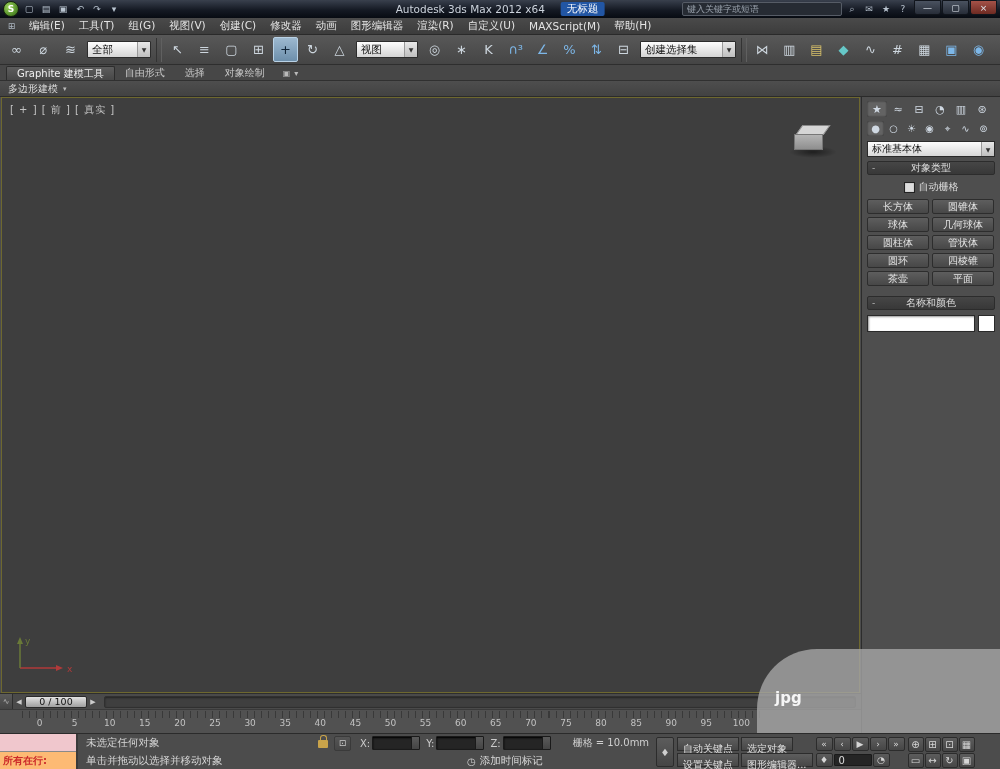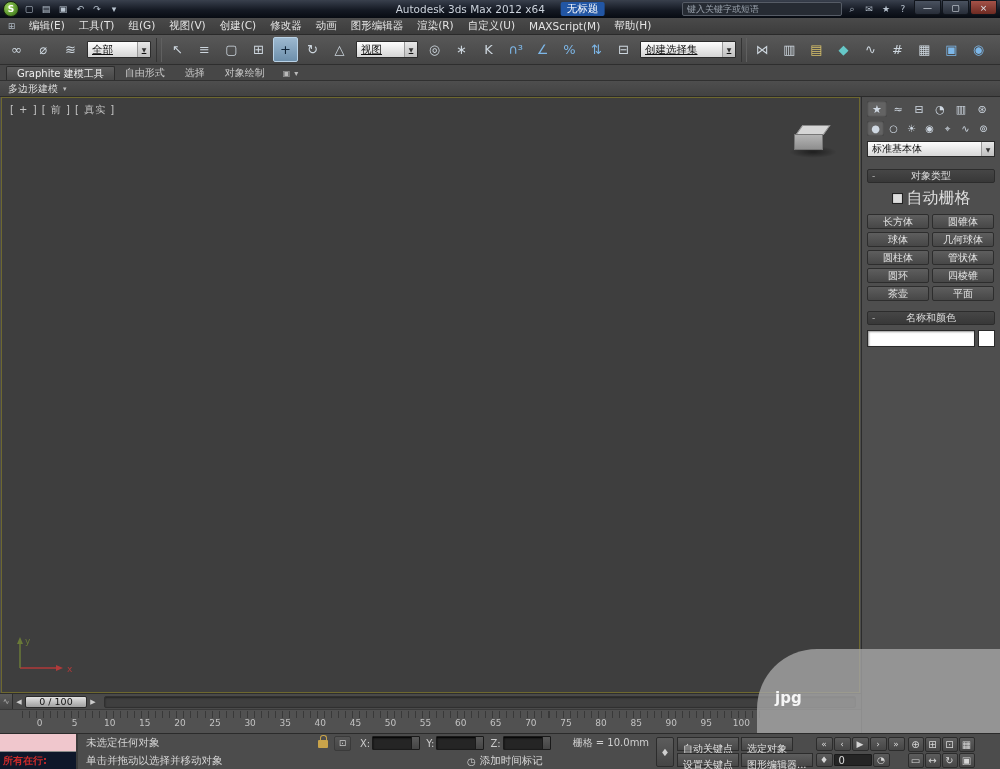--- a/index.html
+++ b/index.html
@@ -41,21 +41,21 @@
     display:flex;align-items:center;padding:0 3px;}
   .tbgroup{display:flex;align-items:center;}
   .tico{width:23px;height:23px;margin:0 1px;display:flex;align-items:center;justify-content:center;
     font-size:13px;color:#cdd6de;border:1px solid transparent;border-radius:2px;}
   .tico.active{background:linear-gradient(#9db9d0,#6d8fab);border-color:#b9d2e6;color:#102437;}
   .tico.c-blue{color:#7db7e8;}
   .tico.c-teal{color:#66c8c8;}
   .tico.c-yellow{color:#d8c06a;}
   .tbsep{width:4px;height:24px;margin:0 2px;border-left:1px solid #333;border-right:1px solid #606060;}
   .dd{height:17px;background:linear-gradient(#fdfdfd,#d5d5d5);border:1px solid #2c2c2c;border-radius:1px;
-    display:flex;align-items:center;margin:0 3px;color:#111;font-size:10.5px;box-sizing:border-box;text-decoration:underline;}
+    display:flex;align-items:center;margin:0 3px;color:#111;font-size:10.5px;box-sizing:border-box;}
   .dd>span:first-child{padding:0 4px;flex:1;white-space:nowrap;overflow:hidden;}
   .dda{width:13px;height:100%;background:linear-gradient(#e8e8e8,#bfbfbf);border-left:1px solid #9a9a9a;
     display:flex;align-items:center;justify-content:center;font-size:6px;color:#333;box-sizing:border-box;}
   .dd.w1{width:64px;}.dd.w2{width:62px;}.dd.w3{width:96px;}
 
   
   .ribbontabs{position:absolute;left:0;top:65px;width:100%;height:16px;box-sizing:border-box;
     background:#474747;border-bottom:1px solid #303030;display:flex;align-items:flex-end;padding-left:6px;}
   .rtab{font-size:10px;color:#c9c9c9;padding:1px 10px;height:14px;display:flex;align-items:center;
     box-sizing:border-box;white-space:nowrap;}
@@ -106,43 +106,43 @@
     background:#4e4e4e;border-left:1px solid #2c2c2c;padding:4px 5px;}
   .ptabs{display:flex;gap:1px;margin-bottom:4px;}
   .ptab{width:20px;height:16px;display:flex;align-items:center;justify-content:center;
     font-size:11px;color:#cfd8e2;border-radius:2px;}
   .ptab.active{background:#636363;box-shadow:inset 0 0 2px #222;}
   .pcats{display:flex;gap:1px;margin-bottom:5px;}
   .pcat{width:17px;height:15px;display:flex;align-items:center;justify-content:center;
     font-size:10px;color:#cfd8e2;border-radius:2px;}
   .pcat.active{background:#636363;box-shadow:inset 0 0 2px #222;}
   .pdd{height:16px;background:linear-gradient(#fdfdfd,#d8d8d8);border:1px solid #2a2a2a;
-    display:flex;align-items:flex-end;font-size:10px;color:#111;margin-bottom:12px;box-sizing:border-box;}
+    display:flex;align-items:flex-end;font-size:10px;color:#111;margin-bottom:4px;box-sizing:border-box;}
   .pdd>span:first-child{flex:1;padding:0 4px;white-space:nowrap;}
   .rollout{height:14px;background:linear-gradient(#464646,#383838);border:1px solid #2c2c2c;border-radius:2px;
     display:flex;align-items:center;justify-content:center;position:relative;font-size:10px;color:#ddd;
     margin-bottom:5px;box-sizing:border-box;}
   .rmin{position:absolute;left:4px;font-size:9px;color:#bbb;}
   .autogrid{display:flex;align-items:center;gap:4px;justify-content:center;margin:2px 0 5px;}
   .cb{width:9px;height:9px;background:#ddd;border:1px solid #222;box-shadow:inset 0 0 1px #666;}
-  .cblabel{font-size:16px;color:#ddd;font-family:Liberation Mono, monospace;}
+  .cblabel{font-size:10px;color:#ddd;font-family:Liberation Mono, monospace;}
   .objgrid{display:flex;flex-wrap:wrap;gap:3px;margin-bottom:10px;}
   .objbtn{width:62px;height:15px;background:linear-gradient(#5e5e5e,#474747);border:1px solid #2d2d2d;
     border-radius:2px;color:#e4e4e4;font-size:10px;display:flex;align-items:center;justify-content:center;
     box-sizing:border-box;font-family:inherit;padding:0;}
   .namerow{display:flex;gap:3px;align-items:center;}
   .nameinput{flex:1;height:15px;background:#fff;border:1px solid #2a2a2a;box-shadow:inset 1px 1px 2px #999;}
   .swatch{width:15px;height:15px;background:#fff;border:1px solid #2a2a2a;flex:0 0 auto;}
 
   
   .statusbar{position:absolute;left:0;top:733px;width:100%;height:36px;box-sizing:border-box;
     background:#4c4c4c;border-top:1px solid #2b2b2b;}
   .listener{position:absolute;left:0;top:0;width:78px;height:36px;border-right:2px solid #3a3a3a;box-sizing:border-box;}
   .l-pink{height:17px;background:#f0c7cd;border-bottom:1px solid #8a8a8a;}
-  .l-white{height:17px;background:#0f172a;display:flex;align-items:center;}
+  .l-white{height:17px;background:#fdba74;display:flex;align-items:center;}
   .l-red{color:#cc2a2a;font-size:10px;padding-left:3px;font-weight:bold;white-space:nowrap;}
   .statrows{position:absolute;left:80px;top:0;right:346px;height:36px;overflow:hidden;}
   .srow{height:18px;display:flex;align-items:center;}
   .smsg{font-size:10.5px;color:#d6d6d6;width:235px;padding-left:6px;box-sizing:border-box;white-space:nowrap;flex:0 0 auto;}
   .lock{position:relative;width:10px;height:8px;background:#c9a34a;border-radius:1px;margin:2px 6px 0 3px;flex:0 0 auto;}
   .lock::before{content:"";position:absolute;left:2px;top:-5px;width:5px;height:5px;
     border:1.5px solid #c9a34a;border-bottom:none;border-radius:3px 3px 0 0;}
   .sicon{width:15px;height:13px;display:flex;align-items:center;justify-content:center;color:#c8c8c8;
     font-size:9px;border:1px solid #3a3a3a;background:linear-gradient(#555,#464646);border-radius:2px;margin-right:3px;flex:0 0 auto;}
   .axlbl{font-size:10px;color:#ccc;margin:0 2px 0 6px;}

